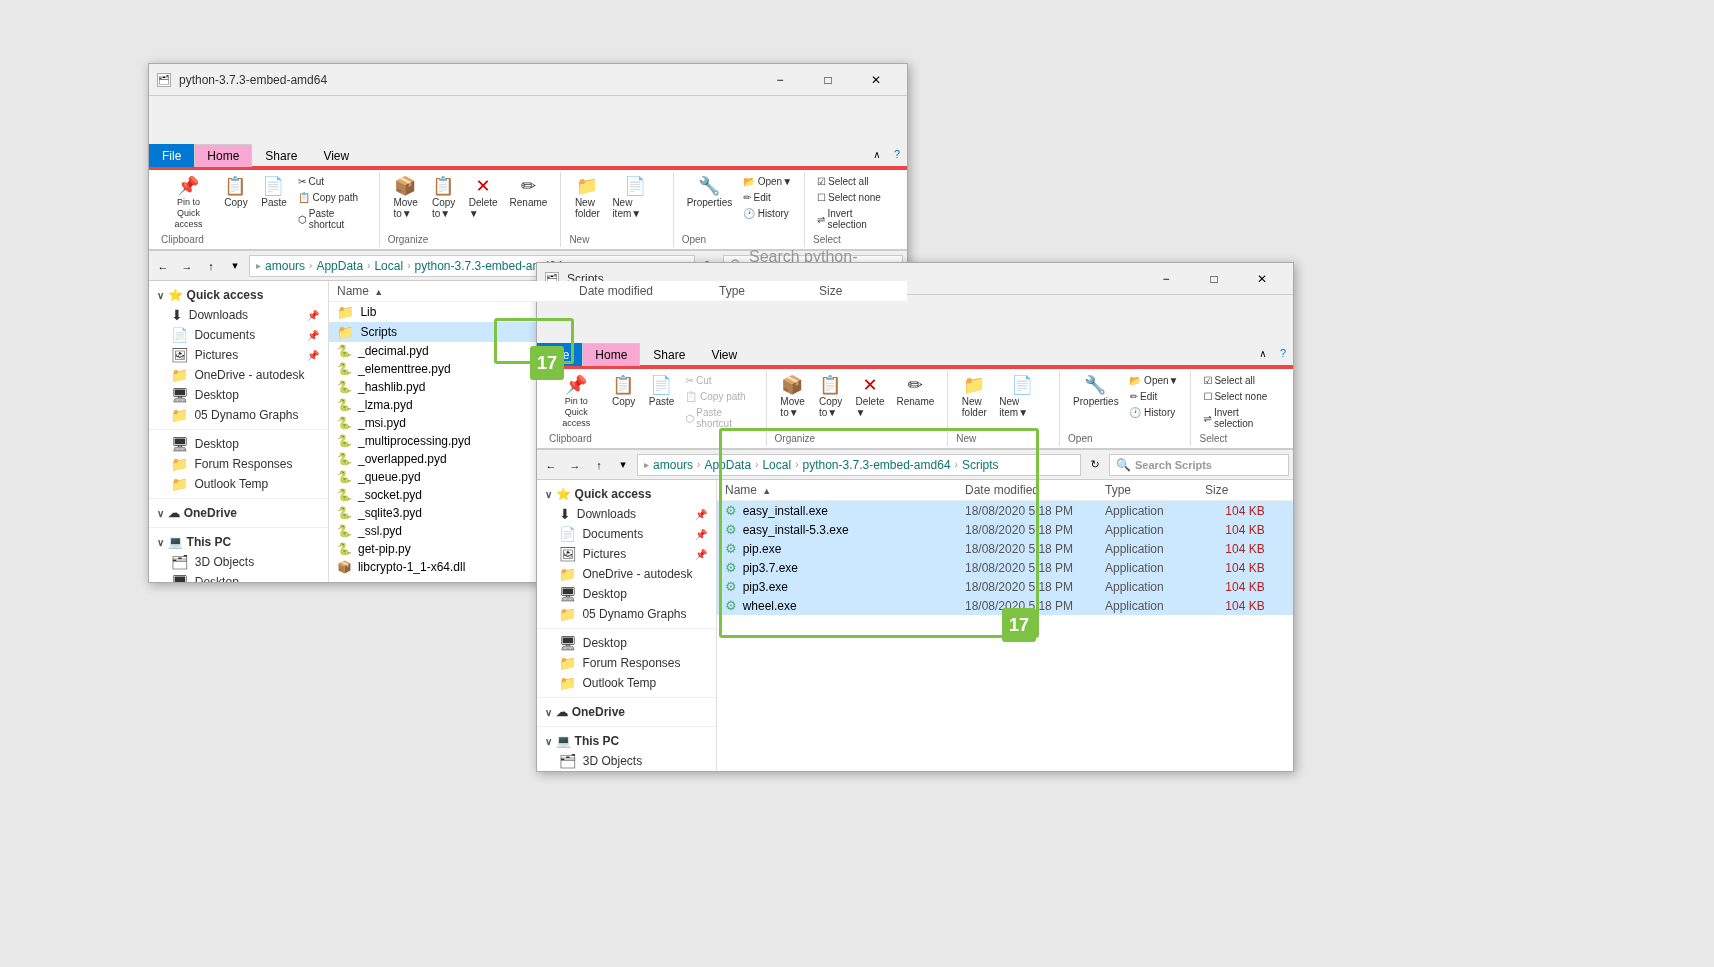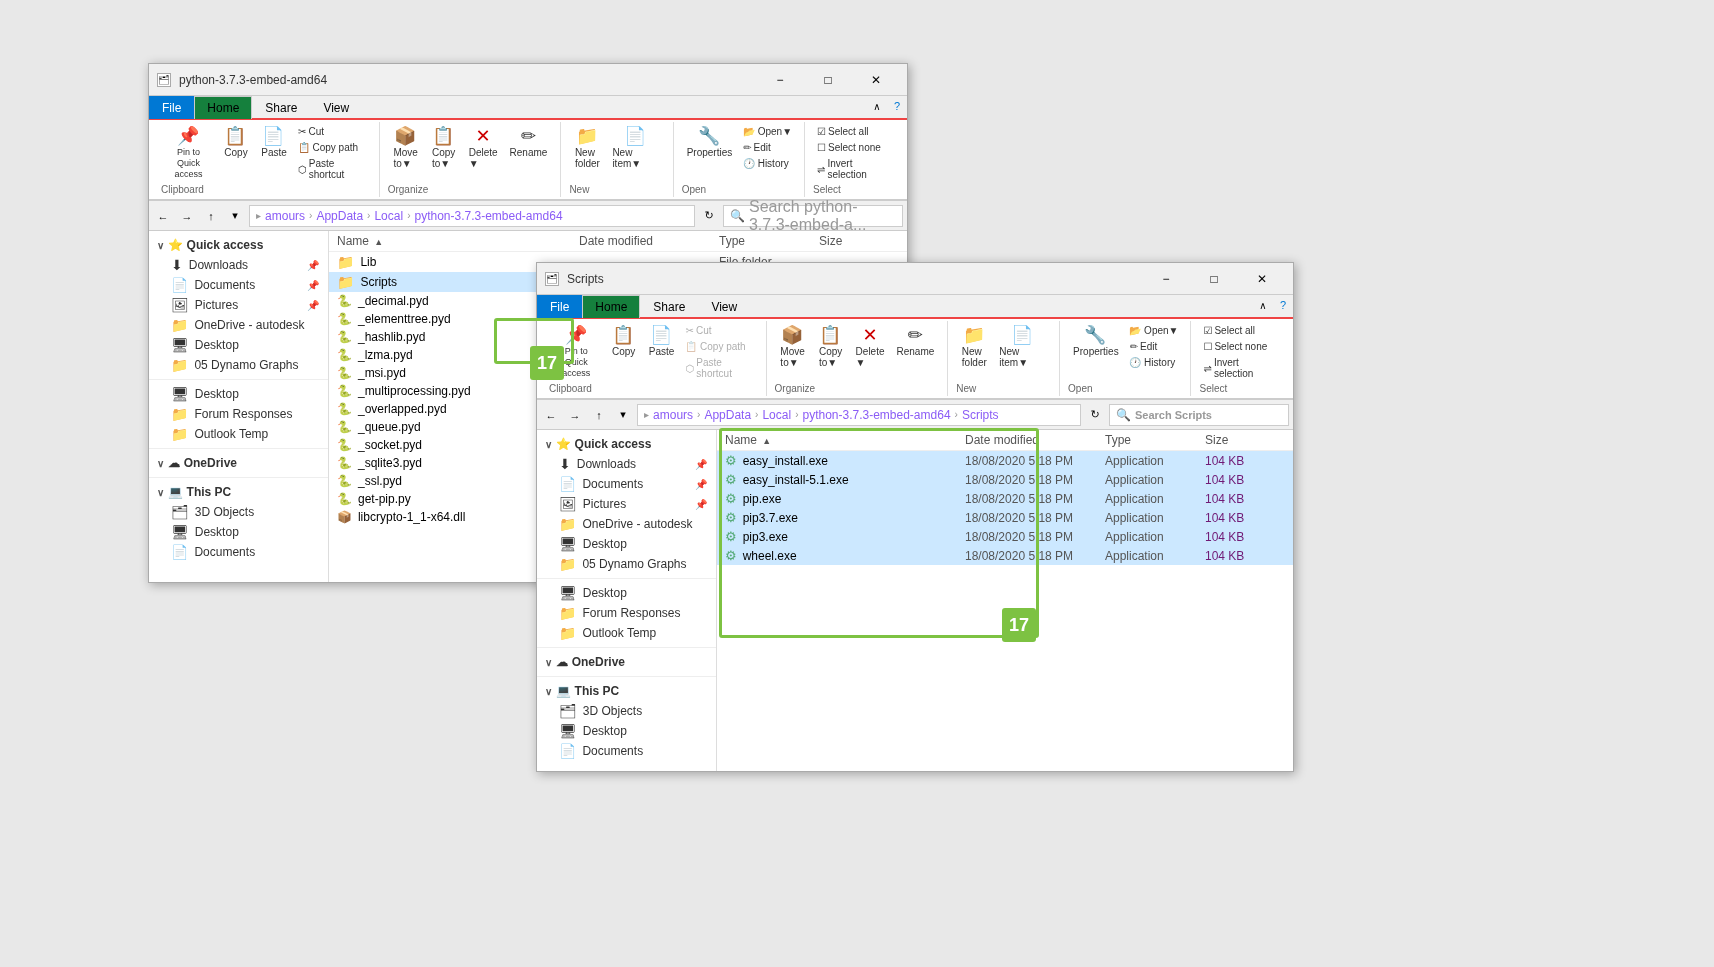--- a/index.html
+++ b/index.html
@@ -67,32 +67,33 @@
     }
 
     
     .ribbon {
       background: #f0f0f0;
       border-bottom: 1px solid #ccc;
       flex-shrink: 0;
     }
     .ribbon-tabs {
       display: flex;
-      border-bottom: 2px solid #ef4444;
+      border-bottom: 4px solid #ef4444;
+      margin-top: 48px;
     }
     .ribbon-tab {
       padding: 4px 12px;
       font-size: 12px;
       cursor: pointer;
       border: 1px solid transparent;
       border-bottom: none;
       margin-bottom: -1px;
     }
     .ribbon-tab.active {
-      background: #15803d;
+      background: #f9a8d4;
       border-color: #ccc;
       border-bottom-color: #fff;
     }
     .ribbon-tab.file-tab {
       background: #0078d4;
       color: #fff;
       border-color: #0078d4;
     }
     .ribbon-content {
       display: flex;
@@ -164,21 +165,21 @@
       height: 22px;
       border: 1px solid #ccc;
       background: #fff;
       padding: 0 6px;
       font-size: 12px;
       display: flex;
       align-items: center;
       gap: 4px;
     }
     .path-seg {
-      color: #8b5cf6;
+      color: #0f766e;
       font-size: 12px;
     }
     .path-sep { color: #999; font-size: 10px; }
     .search-box {
       width: 180px;
       height: 22px;
       border: 1px solid #ccc;
       background: #fff;
       padding: 0 6px;
       font-size: 12px;
@@ -267,21 +268,21 @@
     }
     .file-row.selected { background: #cce8ff; }
     .file-row .col-name {
       flex: 1;
       display: flex;
       align-items: center;
       gap: 6px;
     }
     .file-row .col-date { width: 140px; color: #555; }
     .file-row .col-type { width: 100px; color: #555; }
-    .file-row .col-size { width: 80px; color: #701a75; text-align: left; }
+    .file-row .col-size { width: 80px; color: #b91c1c; text-align: center; }
     .folder-icon { color: #f5c542; font-size: 14px; }
     .file-icon { color: #777; font-size: 12px; }
     .exe-icon { color: #5a7; font-size: 13px; }
 
     
     .status-bar {
       height: 22px;
       background: #f0f0f0;
       border-top: 1px solid #ccc;
       display: flex;
@@ -977,21 +978,21 @@
             <span class="exe-icon">⚙</span>
             <span>easy_install.exe</span>
           </div>
         <div class="col-date">18/08/2020 5:18 PM</div>
         <div class="col-type">Application</div>
         <div class="col-size">104 KB</div>
       </div>
       <div class="file-row selected">
         <div class="col-name">
             <span class="exe-icon">⚙</span>
-            <span>easy_install-5.1.exe</span>
+            <span>easy_install-5.3.exe</span>
           </div>
         <div class="col-date">18/08/2020 5:18 PM</div>
         <div class="col-type">Application</div>
         <div class="col-size">104 KB</div>
       </div>
       <div class="file-row selected">
         <div class="col-name">
             <span class="exe-icon">⚙</span>
             <span>pip.exe</span>
           </div>

